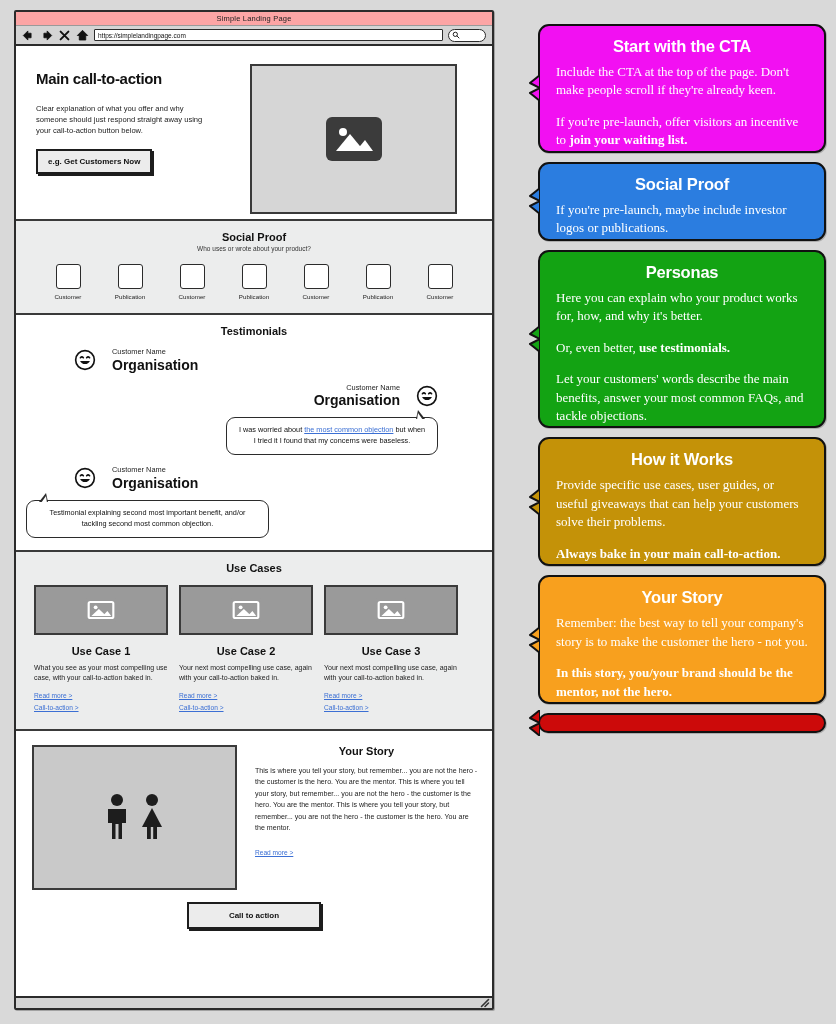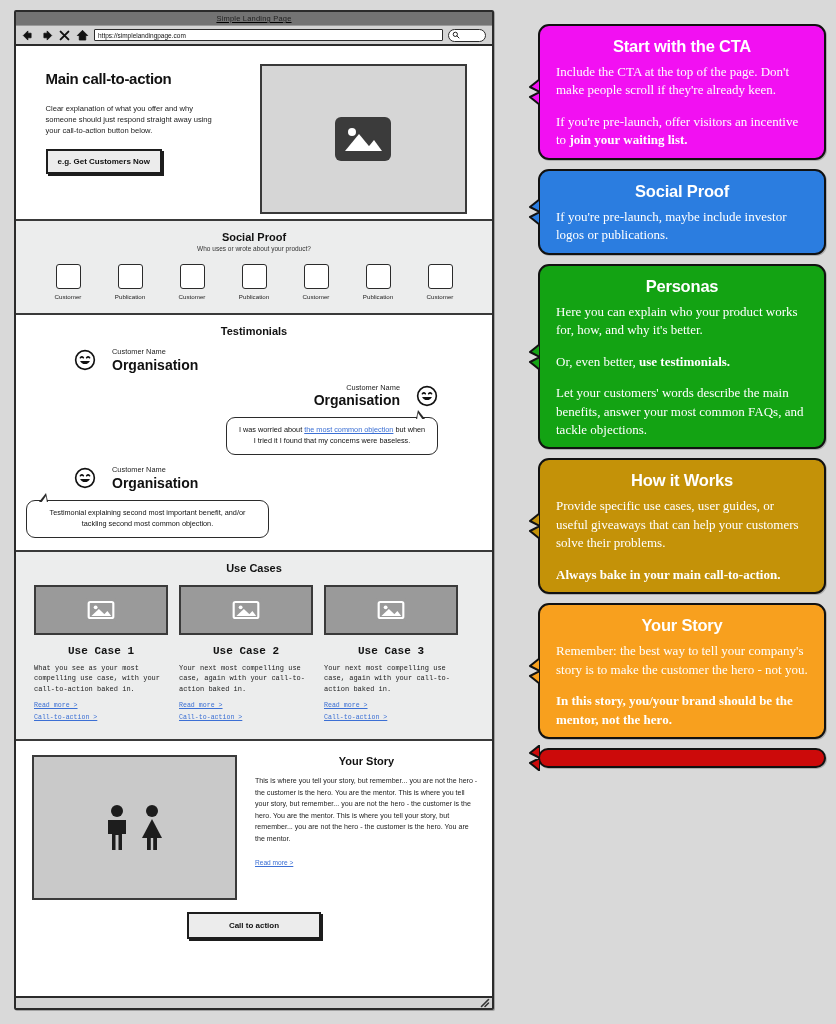--- a/index.html
+++ b/index.html
@@ -14,23 +14,23 @@
   .browser {
     position:absolute; left:14px; top:10px;
     width:480px; height:1000px;
     background:#fff;
     border:2px solid #2b2b2b;
     border-radius:2px;
     display:flex; flex-direction:column;
     box-shadow:1px 1px 0 rgba(0,0,0,.25);
   }
   .titlebar {
-    height:14px; background:#737373;
+    height:14px; background:#fca5a5;
     border-bottom:1px solid #9a9a9a;
-    display:flex; align-items:center; justify-content:center;text-decoration:underline;
+    display:flex; align-items:center; justify-content:center;
   }
   .titlebar-text { font-size:7.5px; color:#222; letter-spacing:.2px; }
 
   .toolbar {
     height:20px; background:#d4d4d4;
     border-bottom:2px solid #2b2b2b;
     display:flex; align-items:center; gap:5px; padding:0 6px;
   }
   .navicon { width:13px; height:13px; display:block; flex:0 0 auto; cursor:pointer; }
   .urlbar {
@@ -45,21 +45,21 @@
     display:flex; align-items:center; padding-left:3px; flex:0 0 auto;
   }
 
   .viewport { flex:1 1 auto; background:#fff; overflow:hidden; position:relative; }
 
   .section { border-bottom:2px solid #3a3a3a; position:relative; }
   .sec-white { background:#fff; }
   .sec-grey  { background:#eceded; }
 
   
-  .hero { display:flex; padding:18px 16px 16px 20px; gap:14px; height:175px;justify-content:center; }
+  .hero { display:flex; padding:18px 16px 16px 20px; gap:14px; height:175px; }
   .hero-left { width:200px; padding-top:6px; }
   .hero-h1 { font-size:15px; font-weight:bold; color:#111; letter-spacing:-.3px; }
   .hero-p { font-size:7.6px; line-height:1.45; color:#222; margin-top:16px; width:180px; }
   .cta-btn {
     margin-top:13px; display:inline-block;
     background:#ececec; border:2px solid #1d1d1d;
     box-shadow:2px 2px 0 #1d1d1d;
     padding:6px 10px; font-size:8px; font-weight:bold; color:#111;
     cursor:pointer;
   }
@@ -108,21 +108,21 @@
   }
   .bubble.tl::before { left:12px; }
   .bubble.tl::after  { left:14px; }
   .bubble.tr::before { right:12px; transform:scaleX(-1); }
   .bubble.tr::after  { right:14px; transform:scaleX(-1); }
   .blue-link { color:#3b6fd4; text-decoration:underline; }
 
   .smiley { flex:0 0 auto; }
 
   
-  .uc-grid { display:flex; gap:11px; margin-top:11px; padding:0 4px;font-family:Liberation Mono, monospace; }
+  .uc-grid { display:flex; gap:11px; margin-top:11px; padding:0 4px; }
   .uc-card { width:134px; }
   .uc-img { width:134px; height:50px; background:#9a9a9a; border:2px solid #3a3a3a;
             display:flex; align-items:center; justify-content:center; }
   .uc-h { text-align:center; font-size:11px; font-weight:bold; color:#111; margin-top:10px; }
   .uc-p { font-size:7px; line-height:1.5; color:#222; margin-top:6px; }
   .uc-link { display:block; font-size:6.6px; color:#3b6fd4; text-decoration:underline; margin-top:8px; }
 
   
   .story { display:flex; padding:14px 14px 0 16px; gap:18px; }
   .story-img { width:205px; height:145px; background:#c9c9c9; border:2px solid #3a3a3a;
@@ -140,21 +140,21 @@
 
   .statusbar {
     height:12px; background:#d4d4d4; border-top:2px solid #2b2b2b;
     display:flex; align-items:flex-end; justify-content:flex-end; padding-right:2px;
   }
 
   
   .notes { position:absolute; left:538px; top:24px; width:288px; }
   .note {
     position:relative; border:2.5px solid #111; border-radius:11px;
-    color:#fff; padding:11px 16px 8px; margin-bottom:9px;
+    color:#fff; padding:11px 16px 1px; margin-bottom:9px;
     box-shadow:1px 1px 0 rgba(0,0,0,.2);
   }
   .note-tab {
     position:absolute; left:-13px; top:50%; transform:translateY(-50%);
     width:13px; height:26px;
   }
   .note-h { text-align:center; font-size:16.5px; font-weight:bold; letter-spacing:-.2px; }
   .note-p { font-size:13px; line-height:1.42; margin-top:7px;font-family:Liberation Serif, serif; }
   .note-p + .note-p { margin-top:13px; }
   .note-p b { font-weight:bold; }

